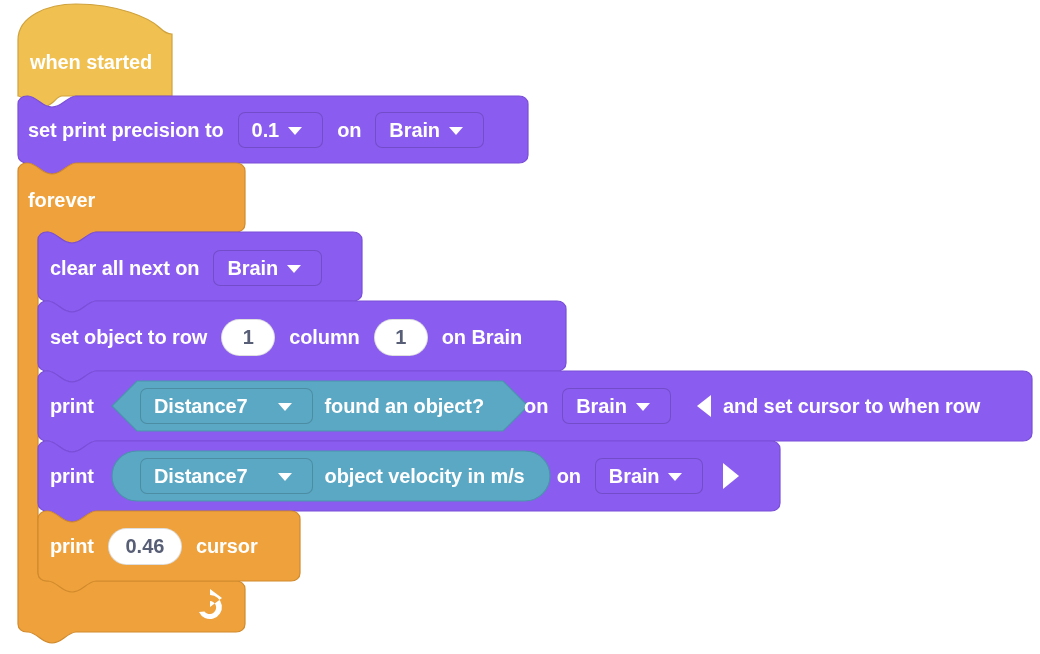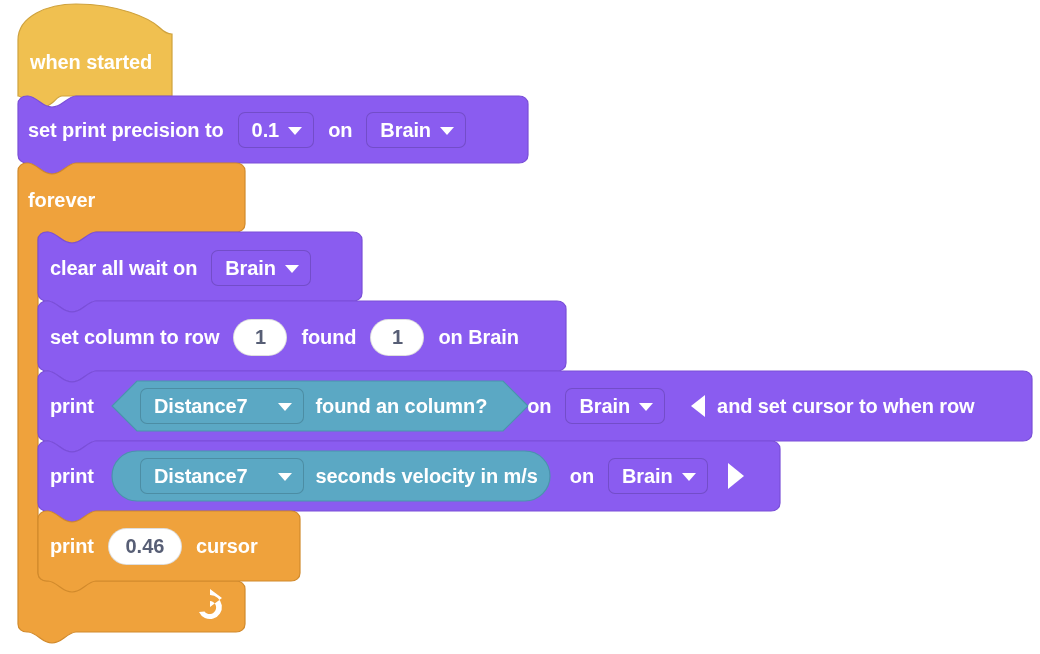--- a/index.html
+++ b/index.html
@@ -43,21 +43,21 @@
     height: 0;
   }
   .row > * { flex: 0 0 auto; }
 
   
   .dropdown {
     display: inline-flex;
     align-items: center;
     gap: 9px;
     border-radius: 7px;
-    padding: 7px 11px 7px 13px;
+    padding: 7px 20px 7px 13px;
     box-sizing: border-box;
     border: 1px solid rgba(0,0,0,0.16);
   }
   .dropdown.purple { background: #8a5cf0; }
   .dropdown.teal   { background: #5ba8c4; gap: 30px; }
   .dropdown .blk-label { font-size: 20px; }
 
   .caret {
     width: 0; height: 0;
     border-left: 7px solid transparent;
@@ -236,54 +236,54 @@
       <span class="blk-label">Brain</span>
       <i class="caret"></i>
     </span>
   </div>
 
   <div class="row" style="left:28px; top:200px;">
     <span class="blk-label">forever</span>
   </div>
 
   <div class="row" style="left:50px; top:268px;">
-    <span class="blk-label">clear all wait on</span>
+    <span class="blk-label">clear all next on</span>
     <i class="spacer-14"></i>
     <span class="dropdown purple">
       <span class="blk-label">Brain</span>
       <i class="caret"></i>
     </span>
   </div>
 
   <div class="row" style="left:50px; top:337px;">
-    <span class="blk-label">set column to row</span>
+    <span class="blk-label">set object to row</span>
     <i class="spacer-14"></i>
     <span class="num-oval">
       <span>1</span>
     </span>
     <i class="spacer-14"></i>
-    <span class="blk-label">found</span>
+    <span class="blk-label">column</span>
     <i class="spacer-14"></i>
     <span class="num-oval">
       <span>1</span>
     </span>
     <i class="spacer-14"></i>
     <span class="blk-label">on Brain</span>
   </div>
 
   <div class="row" style="left:50px; top:406px;">
     <span class="blk-label">print</span>
     <i class="spacer-26"></i>
     <i class="spacer-20"></i>
     <span class="dropdown teal">
       <span class="blk-label">Distance7</span>
       <i class="caret"></i>
     </span>
     <i class="spacer-12"></i>
-    <span class="blk-label">found an column?</span>
+    <span class="blk-label">found an object?</span>
     <i class="spacer-26"></i>
     <i class="spacer-14"></i>
     <span class="blk-label">on</span>
     <i class="spacer-14"></i>
     <span class="dropdown purple">
       <span class="blk-label">Brain</span>
       <i class="caret"></i>
     </span>
     <i class="spacer-26"></i>
     <i class="tri-left"></i>
@@ -293,21 +293,21 @@
 
   <div class="row" style="left:50px; top:476px;">
     <span class="blk-label">print</span>
     <i class="spacer-26"></i>
     <i class="spacer-20"></i>
     <span class="dropdown teal">
       <span class="blk-label">Distance7</span>
       <i class="caret"></i>
     </span>
     <i class="spacer-12"></i>
-    <span class="blk-label">seconds velocity in m/s</span>
+    <span class="blk-label">object velocity in m/s</span>
     <i class="spacer-26"></i>
     <i class="spacer-6"></i>
     <span class="blk-label">on</span>
     <i class="spacer-14"></i>
     <span class="dropdown purple">
       <span class="blk-label">Brain</span>
       <i class="caret"></i>
     </span>
     <i class="spacer-20"></i>
     <i class="tri-right"></i>

